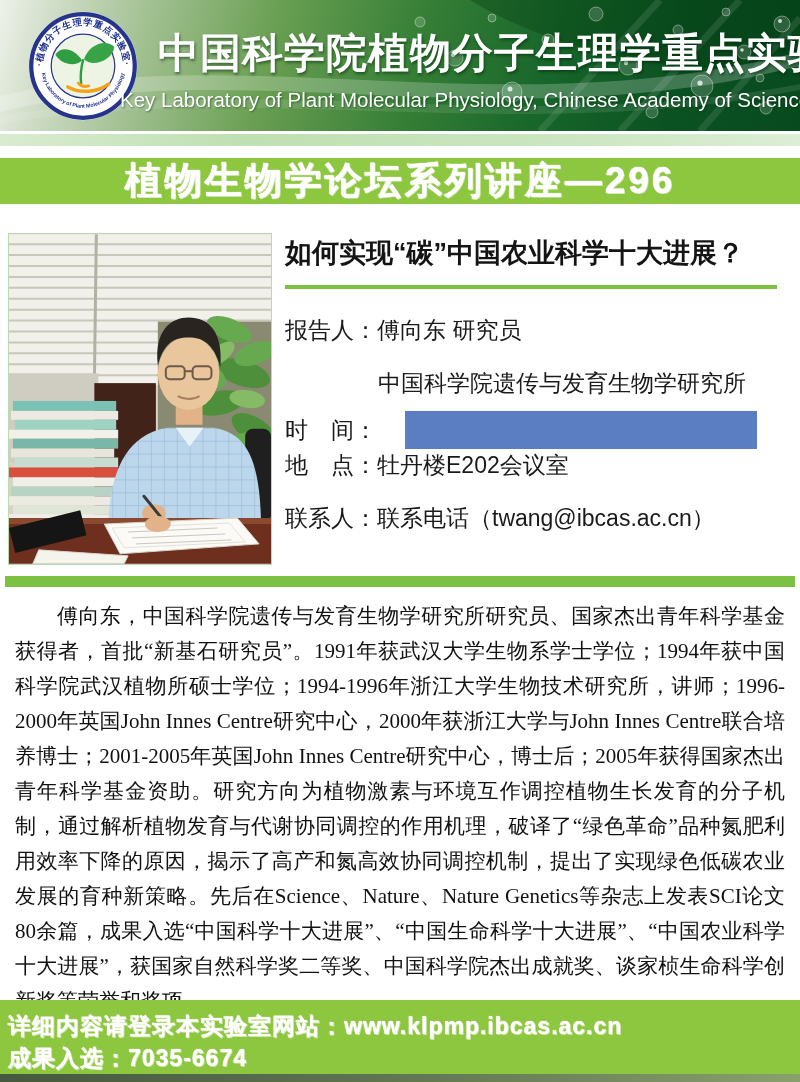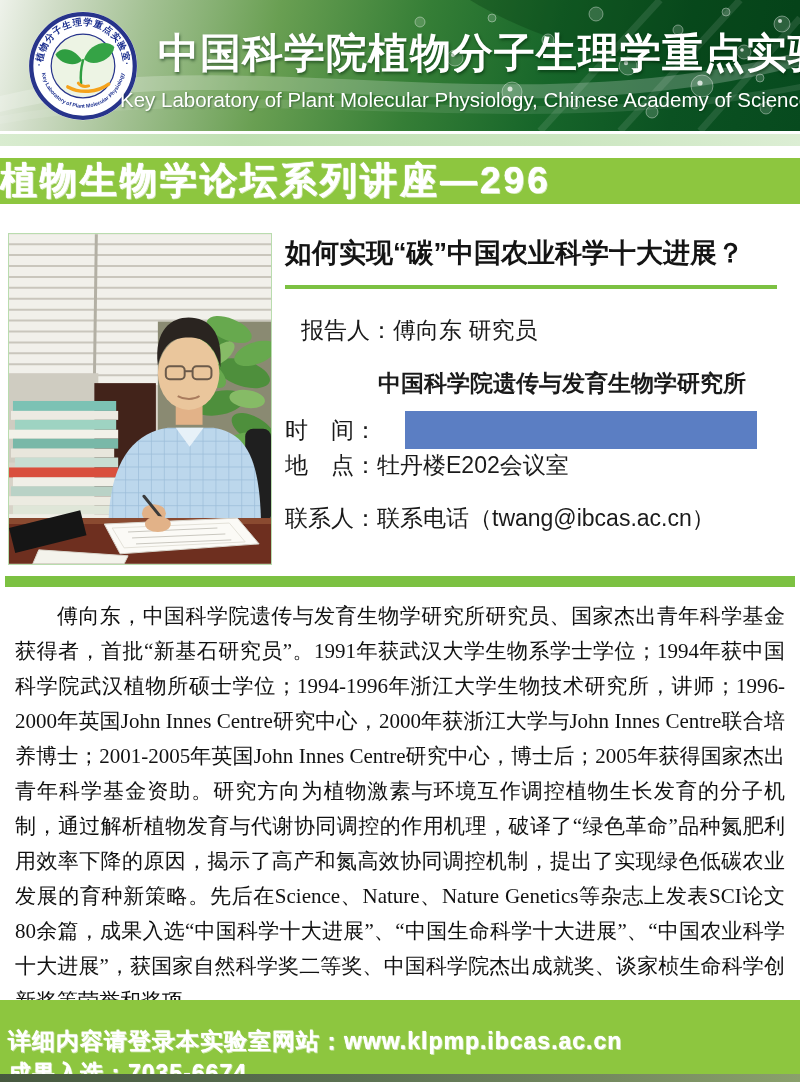--- a/index.html
+++ b/index.html
@@ -27,39 +27,39 @@
     color:#ffffff;font-size:20.5px;text-align:center;white-space:nowrap;
     text-shadow:1px 1px 2px rgba(0,40,10,.5);
   }
   .strip{
     position:absolute;left:0;top:134px;width:800px;height:12px;
     background:linear-gradient(90deg,#d9ecd0 0%,#bfe0b2 30%,#cbe6c0 70%,#dceed4 100%);
   }
   
   .banner{
     position:absolute;left:0;top:158px;width:800px;height:46px;
-    background:#8dc63f;display:flex;align-items:center;
+    background:#8dc63f;display:flex;align-items:center;justify-content:center;
   }
   .banner-text{
     color:#ffffff;font-size:37px;font-weight:800;letter-spacing:3px;white-space:nowrap;
     text-shadow:0 0 1px #fff,0 0 1px #fff,1px 1px 0 rgba(255,255,255,.6);
   }
   
   .photo{
     position:absolute;left:8px;top:233px;width:264px;height:332px;
     border:1px solid #b9dcae;box-sizing:border-box;background:#d8d3c8;
   }
   .info{position:absolute;left:285px;top:236px;width:492px;}
   .sem-title{
     font-size:27px;font-weight:bold;color:#141414;line-height:34px;white-space:nowrap;
   }
   .sem-underline{margin-top:15px;width:492px;height:4px;background:#7cc142;}
   .row{font-size:23px;color:#1a1a1a;line-height:32px;white-space:nowrap;}
-  .row.speaker{margin-top:25px;margin-left:16px;}
-  .row.affil{margin-top:21px;padding-left:93px;font-weight:bold;}
+  .row.speaker{margin-top:25px;}
+  .row.affil{margin-top:21px;padding-left:93px;}
   .row.time{margin-top:12px;display:flex;align-items:center;gap:28px;}
   .redact{display:inline-block;width:352px;height:38px;background:#5b7ec3;margin-left:0px;}
   .row.place{margin-top:0;}
   .row.contact{margin-top:21px;}
   .email{color:#1a1a1a;text-decoration:none;}
   
   .divider{position:absolute;left:5px;top:576px;width:790px;height:11px;background:#7cc142;}
   .bio{
     position:absolute;left:15px;top:599px;width:770px;
     font-family:"Liberation Serif","DejaVu Serif",serif;
@@ -68,21 +68,21 @@
   }
   
   .footer{
     position:absolute;left:0;top:1000px;width:800px;height:82px;background:#8dc63f;
   }
   .footer-line{
     padding-left:8px;color:#ffffff;font-size:23px;font-weight:800;line-height:32px;
     letter-spacing:1px;white-space:nowrap;
     text-shadow:0 0 1px #fff,1px 1px 0 rgba(255,255,255,.55);
   }
-  .footer-line.first{padding-top:25px;}
+  .footer-line.first{padding-top:10px;}
   .footer-url{color:#ffffff;text-decoration:none;}
   .bottom-edge{
     position:absolute;left:0;top:1074px;width:800px;height:8px;
     background:linear-gradient(90deg,#46583f 0%,#5c7252 45%,#74895f 75%,#8aa06c 100%);
   }
 </style>
 </head>
 <body>
 
 <div class="page">

